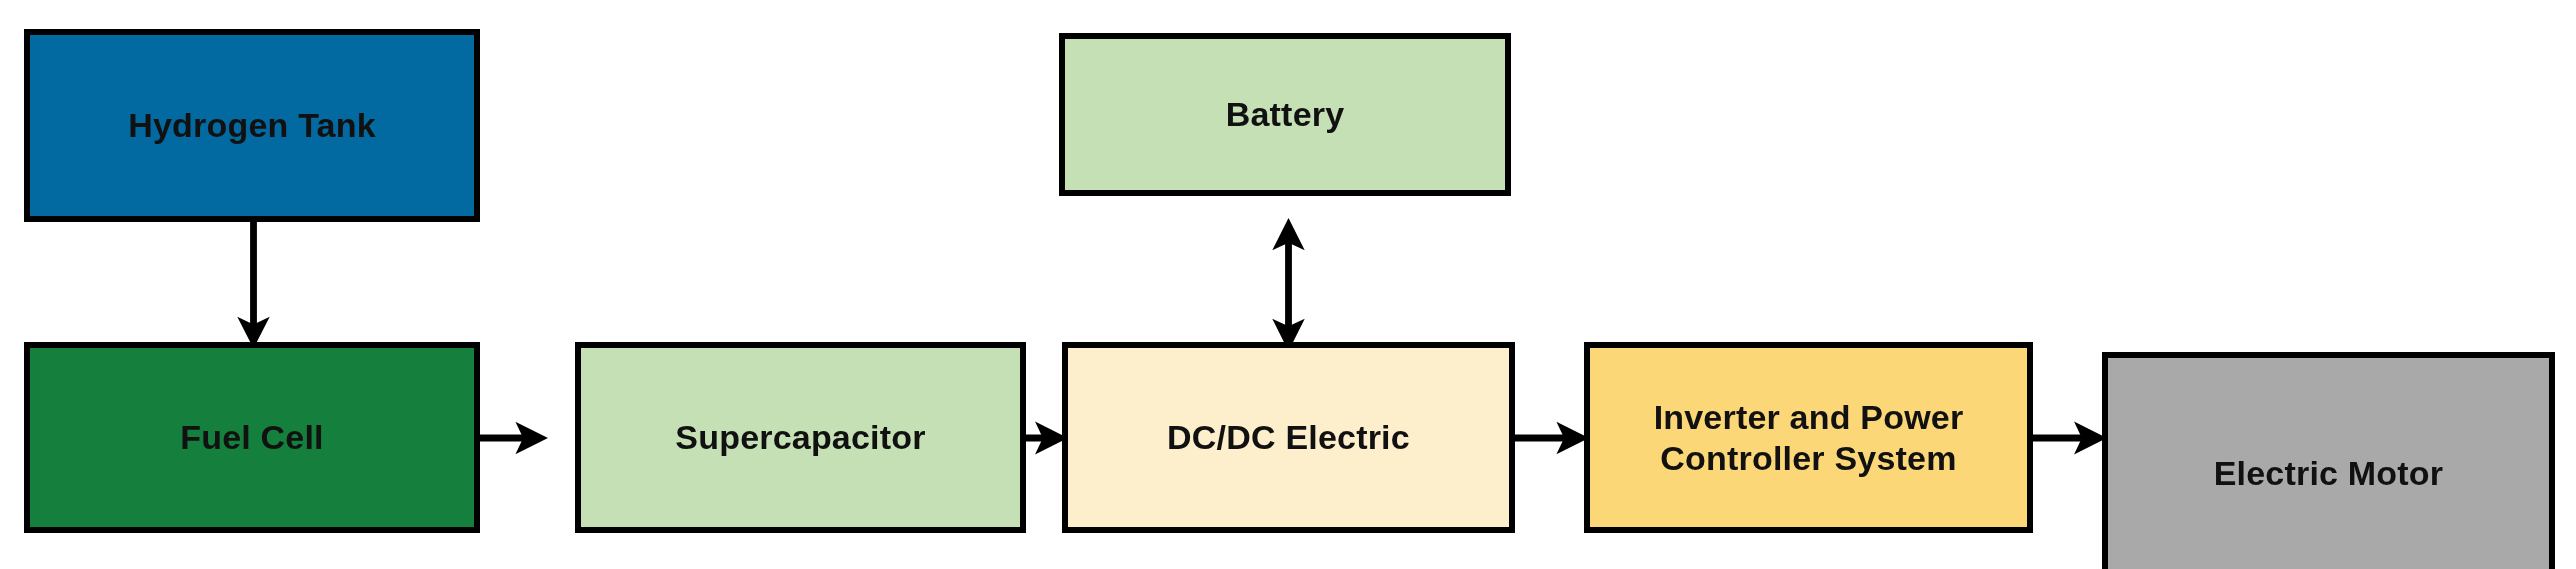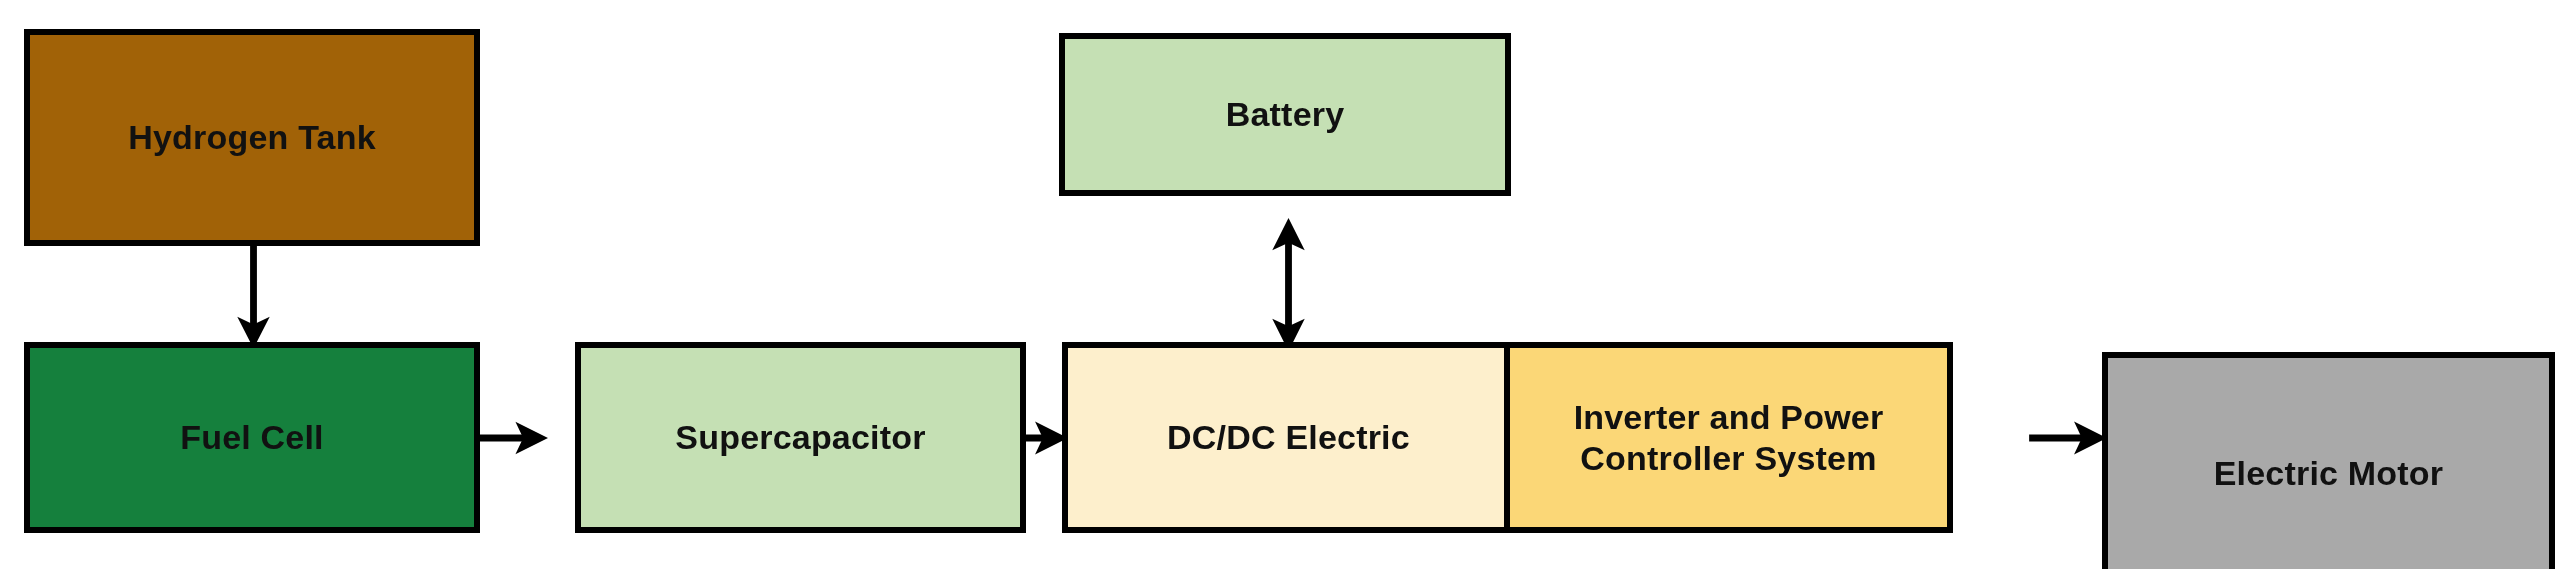--- a/index.html
+++ b/index.html
@@ -33,27 +33,27 @@
     font-weight: bold;
     font-size: 34px;
     line-height: 1.18;
     color: #111111;
     letter-spacing: 0.2px;
     white-space: pre-line;
     padding: 0 10.3px;
   }
 
   
-  #node-hydrogen-tank { left: 24px;   top: 29px;  width: 456px; height: 217px; background: #a16207; }
+  #node-hydrogen-tank { left: 24px;   top: 29px;  width: 456px; height: 193px; background: #0369a1; }
   #node-battery       { left: 1059px; top: 33px;  width: 452px; height: 163px; background: #c5e0b4; }
 
   #node-fuel-cell     { left: 24px;   top: 342px; width: 456px; height: 191px; background: #15803d; }
   #node-supercapacitor{ left: 543px;  top: 342px; width: 451px; height: 191px; background: #c5e0b4; margin-left: 32px; }
   #node-dcdc          { left: 1062px; top: 342px; width: 453px; height: 191px; background: #fdefcc; }
-  #node-inverter      { left: 1504px; top: 342px; width: 449px; height: 191px; background: #fbd777; }
+  #node-inverter      { left: 1584px; top: 342px; width: 449px; height: 191px; background: #fbd777; }
   #node-motor         { left: 2102px; top: 352px; width: 453px; height: 242px; background: #a9a9a9; }
 
   
   .edge { position: absolute; z-index: 1; }
   .edge svg { display: block; overflow: visible; }
 
   #edge-tank-to-fuelcell { left: 233px;  top: 216px; width: 41px;  height: 135px; }
   #edge-battery-dcdc     { left: 1268px; top: 219px; width: 41px;  height: 131px; }
 
   #edge-fuelcell-supercap  { left: 476px;  top: 419px; width: 72px;  height: 38px; }

